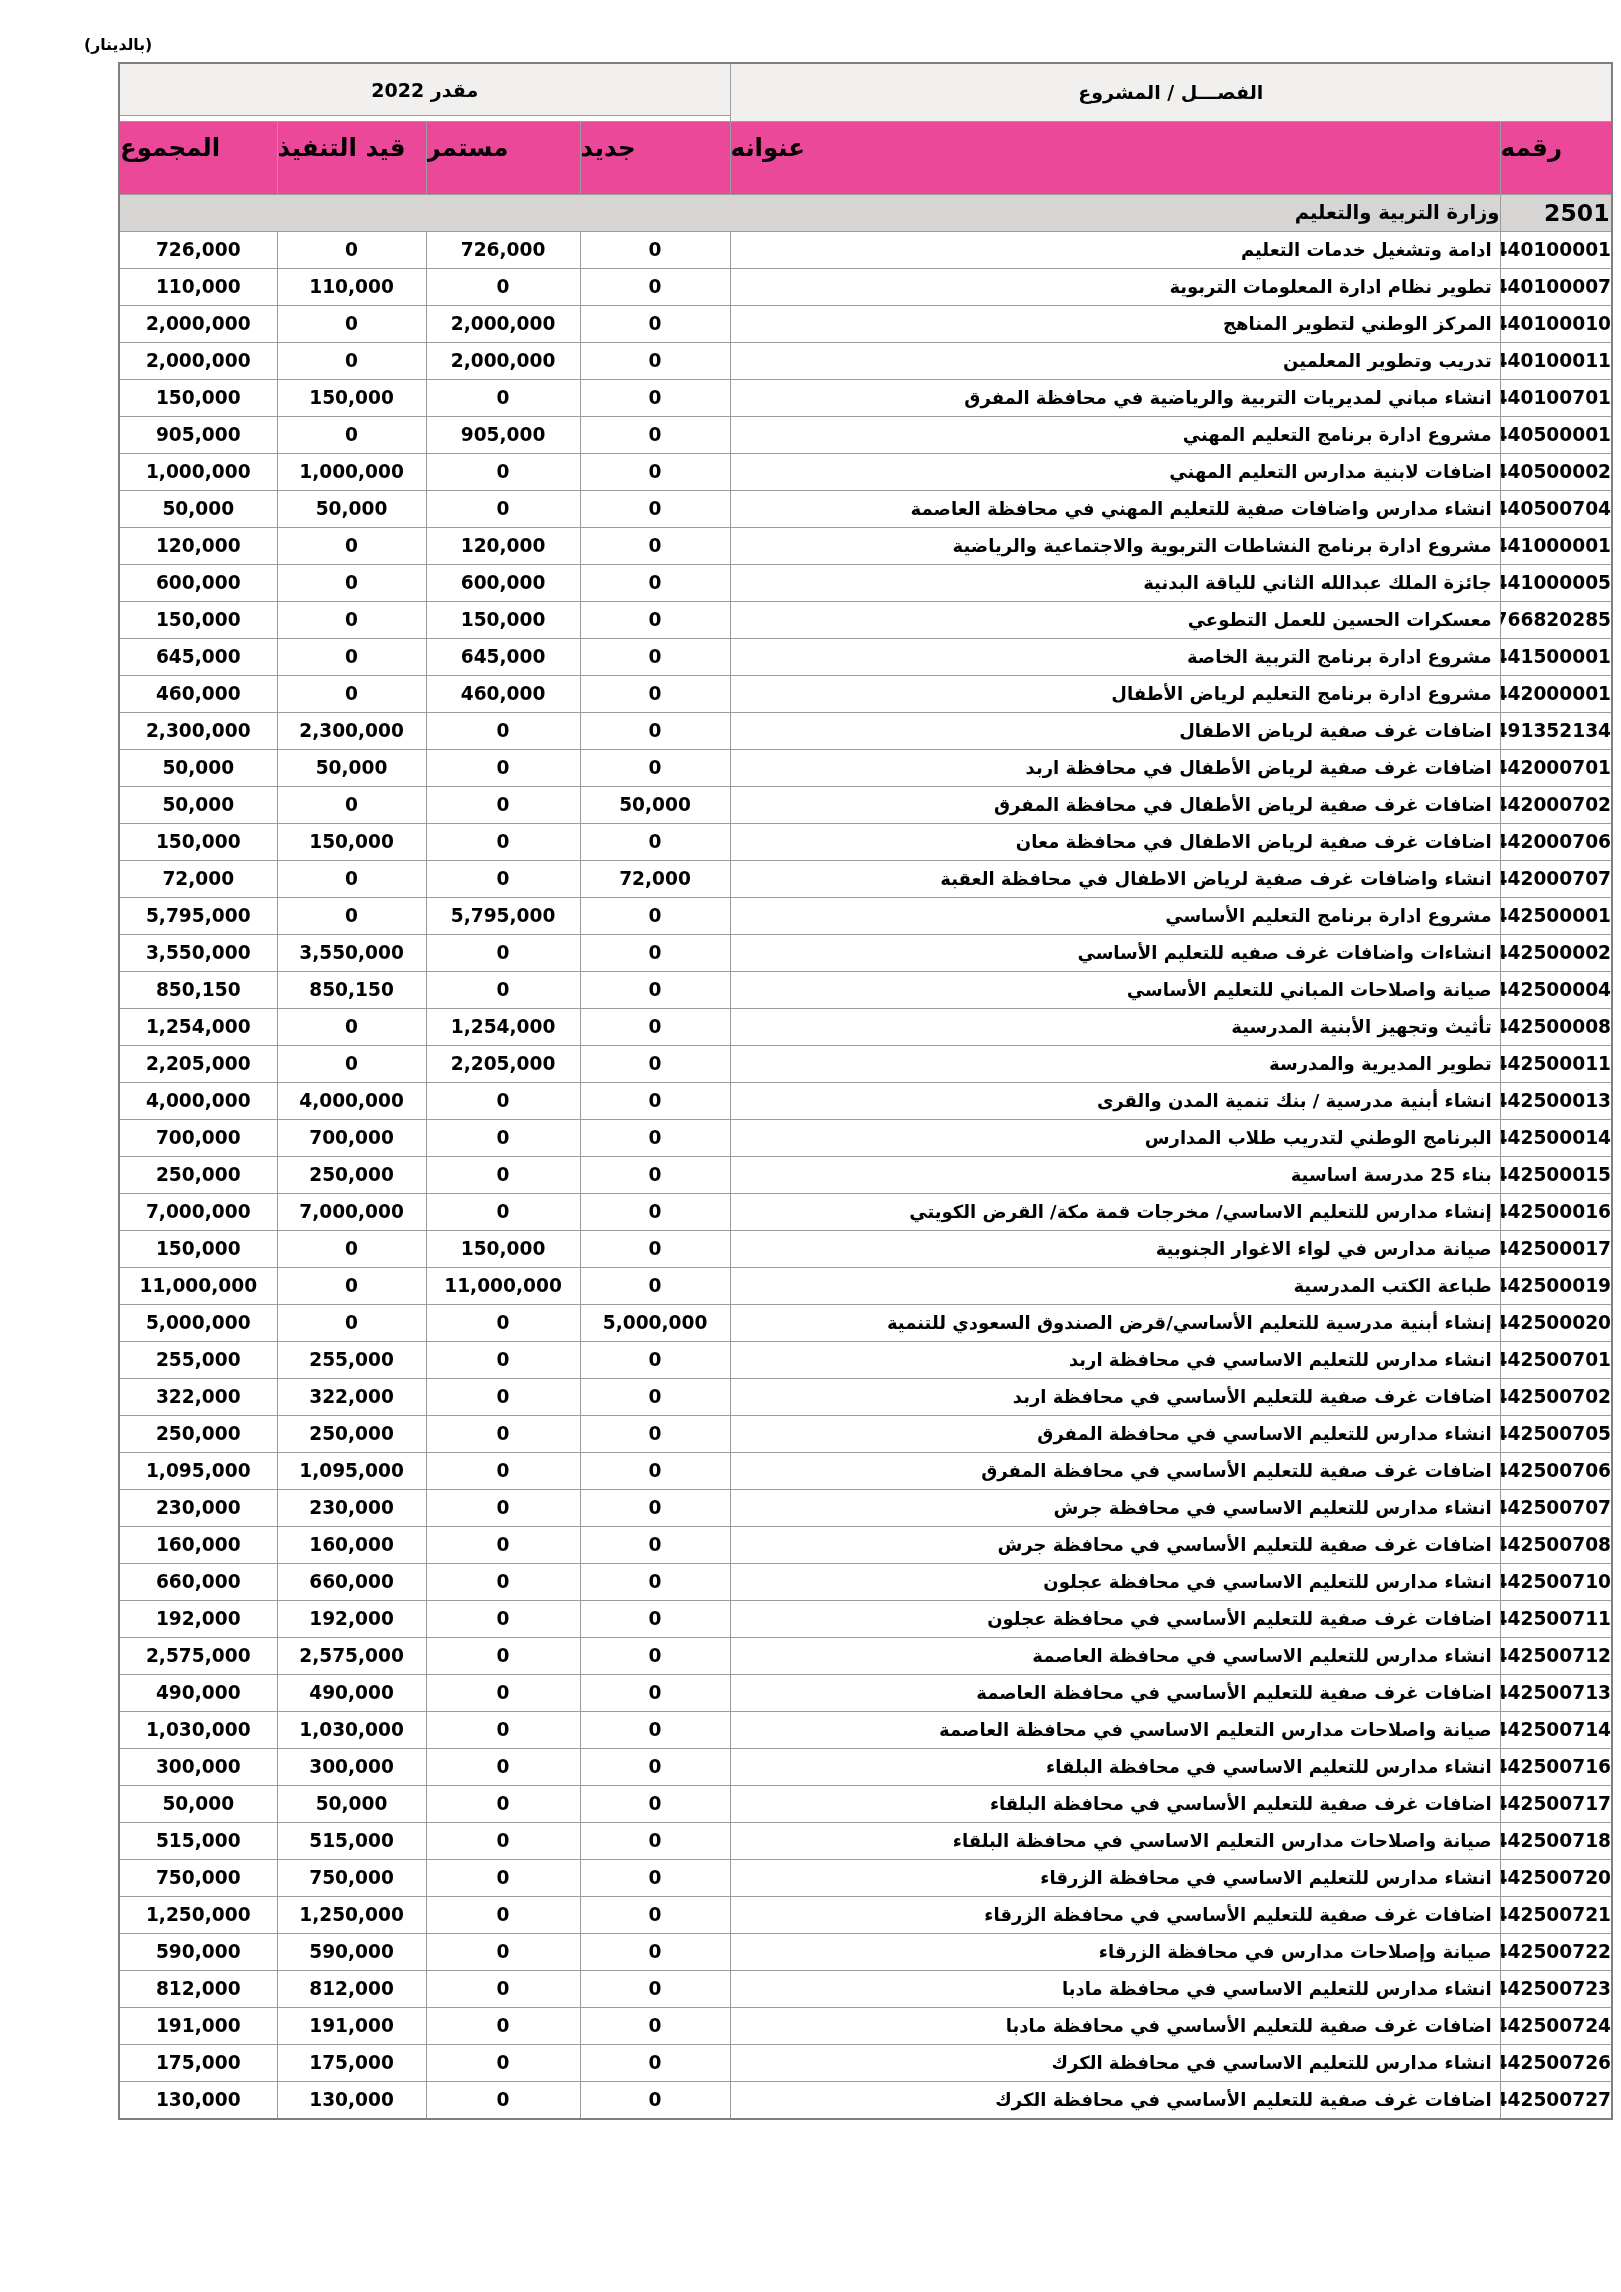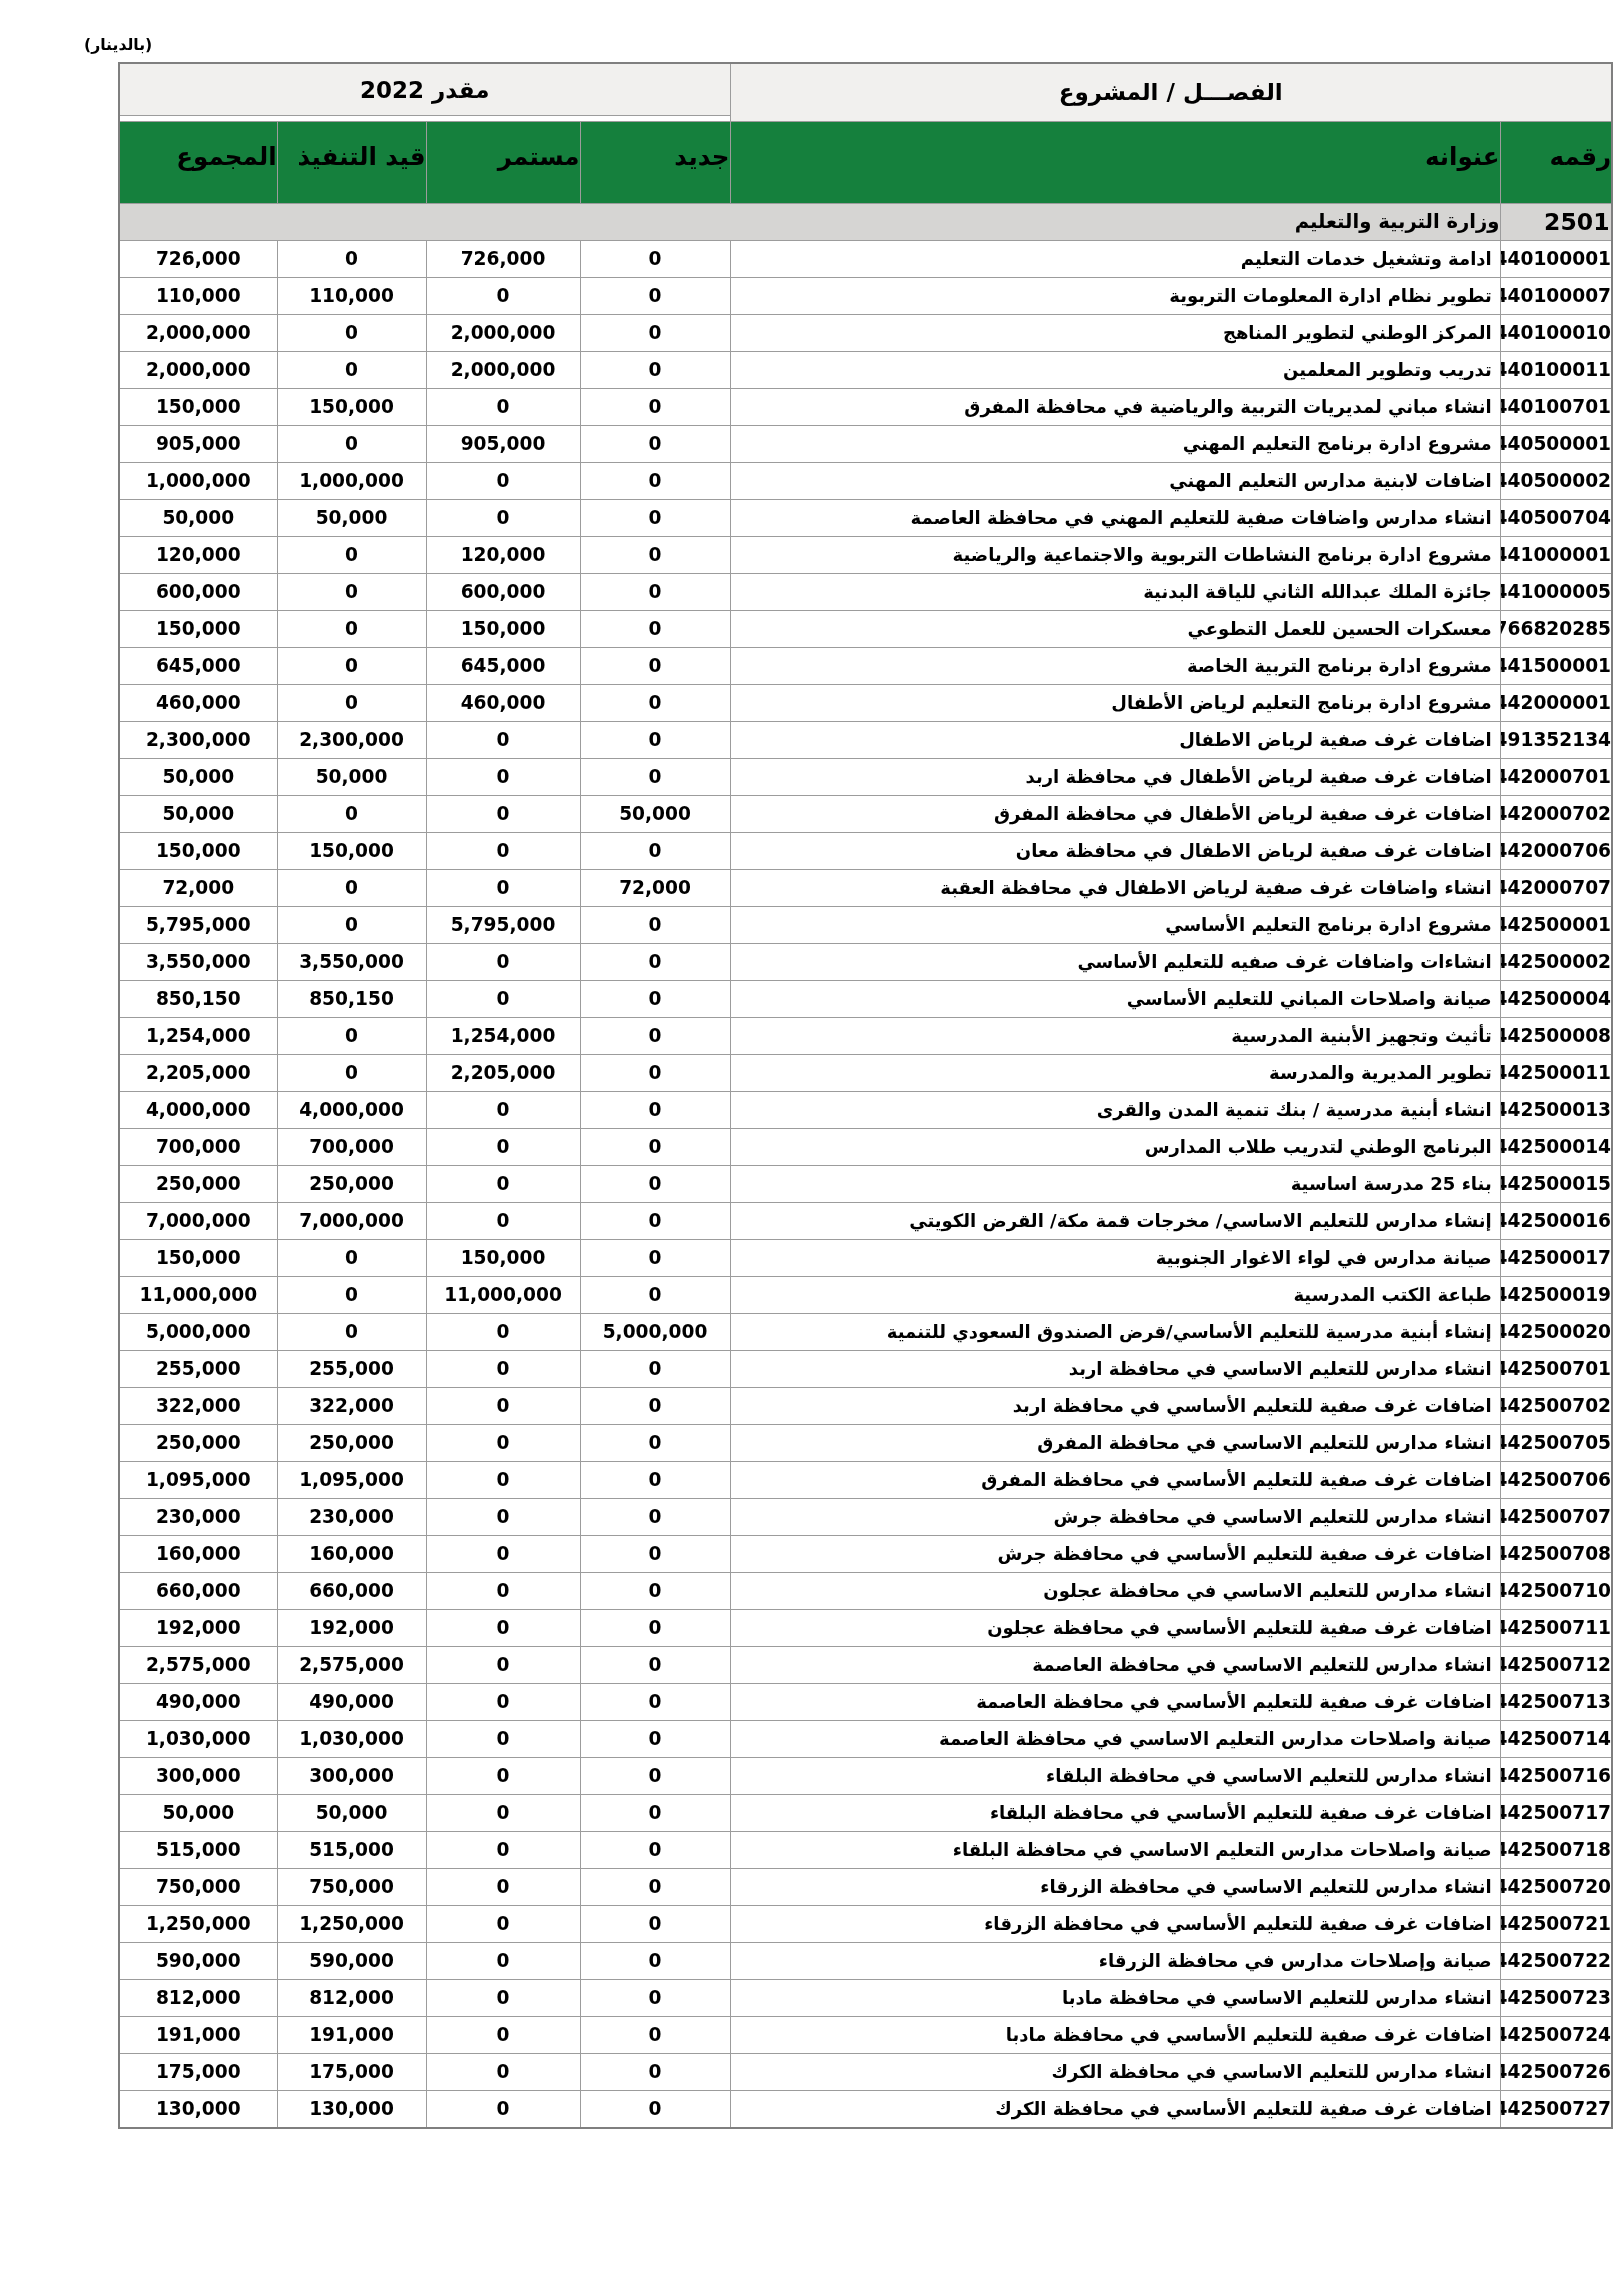--- a/index.html
+++ b/index.html
@@ -36,36 +36,36 @@
   }
   table.main th, table.main td{
     border:1px solid #9c9c9c;
     padding:0;
     overflow:hidden;
     white-space:nowrap;
   }
   tr.h1 th{
     height:51px;
     background:#f1f0ee;
-    font-size:23px;font-weight:bold;
+    font-size:19px;font-weight:bold;
     text-align:center;vertical-align:middle;
   }
   th.h-chapter{vertical-align:middle;}
   tr.gaprow td{
     height:4.9px;
     border:none;
     background:#ffffff;
   }
   tr.h2 th{
     height:61px;
-    background:#15803d;
+    background:#ec4899;
     font-size:24.5px;font-weight:bold;
-    text-align:right;
+    text-align:left;
     vertical-align:top;
-    padding-top:20px;
+    padding-top:11px;
   }
   tr.section td{
     height:36px;
     background:#d6d5d3;
     font-weight:bold;
     vertical-align:middle;
     padding-left:42px;
   }
   td.sec-id{font-size:23.5px;text-align:center;}
   td.sec-title{font-size:19.6px;text-align:right;padding-right:7.8px;}

